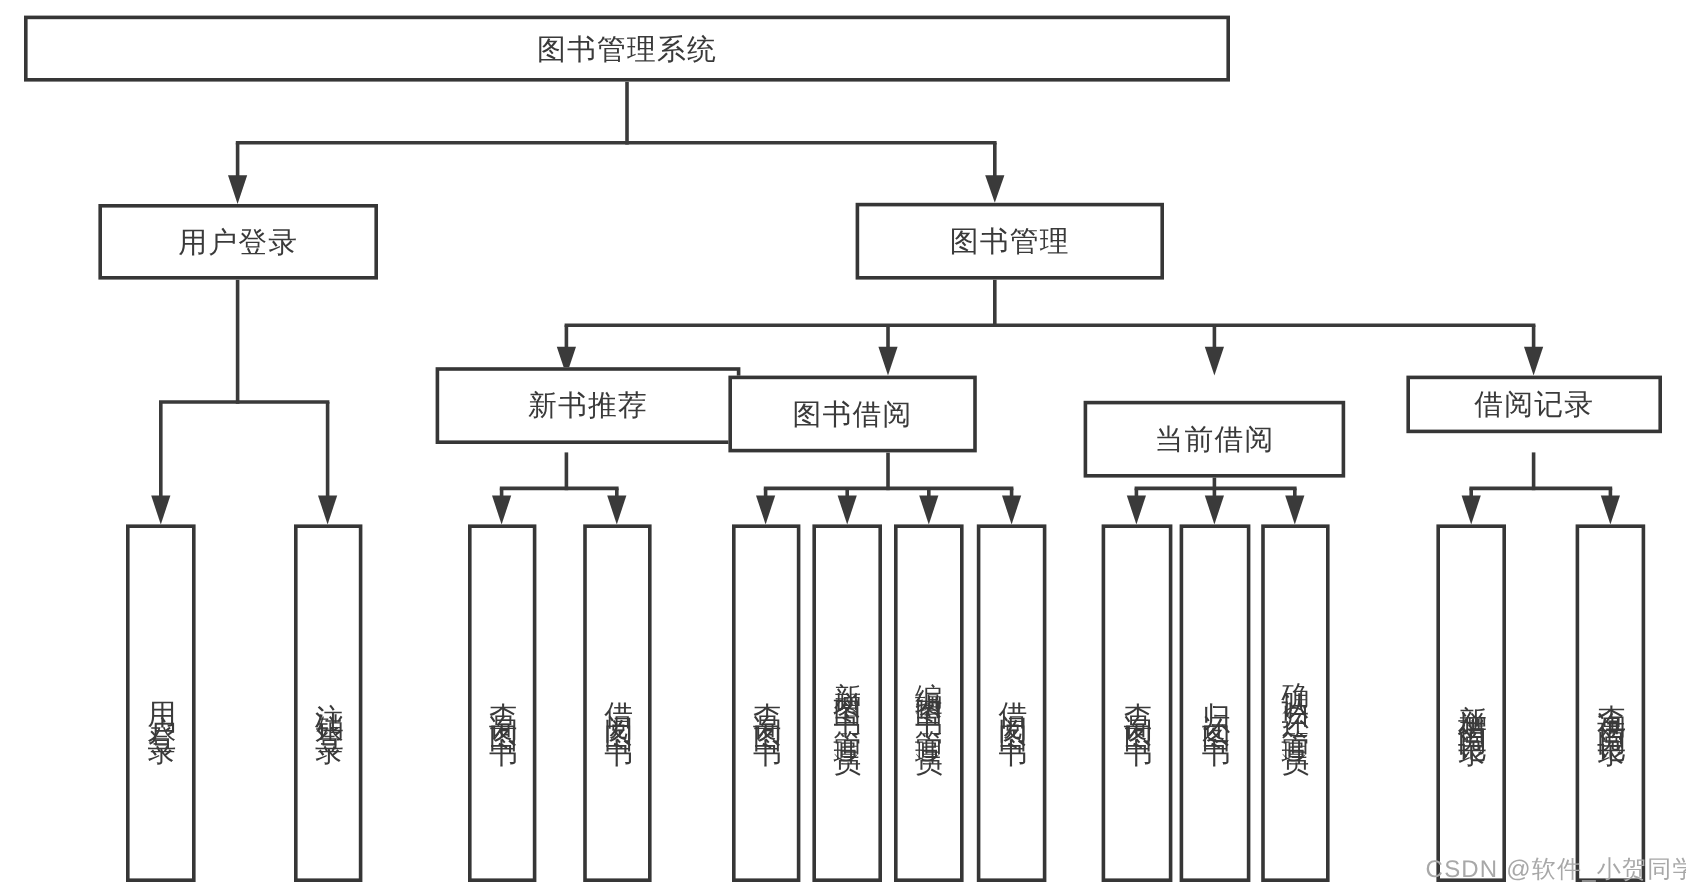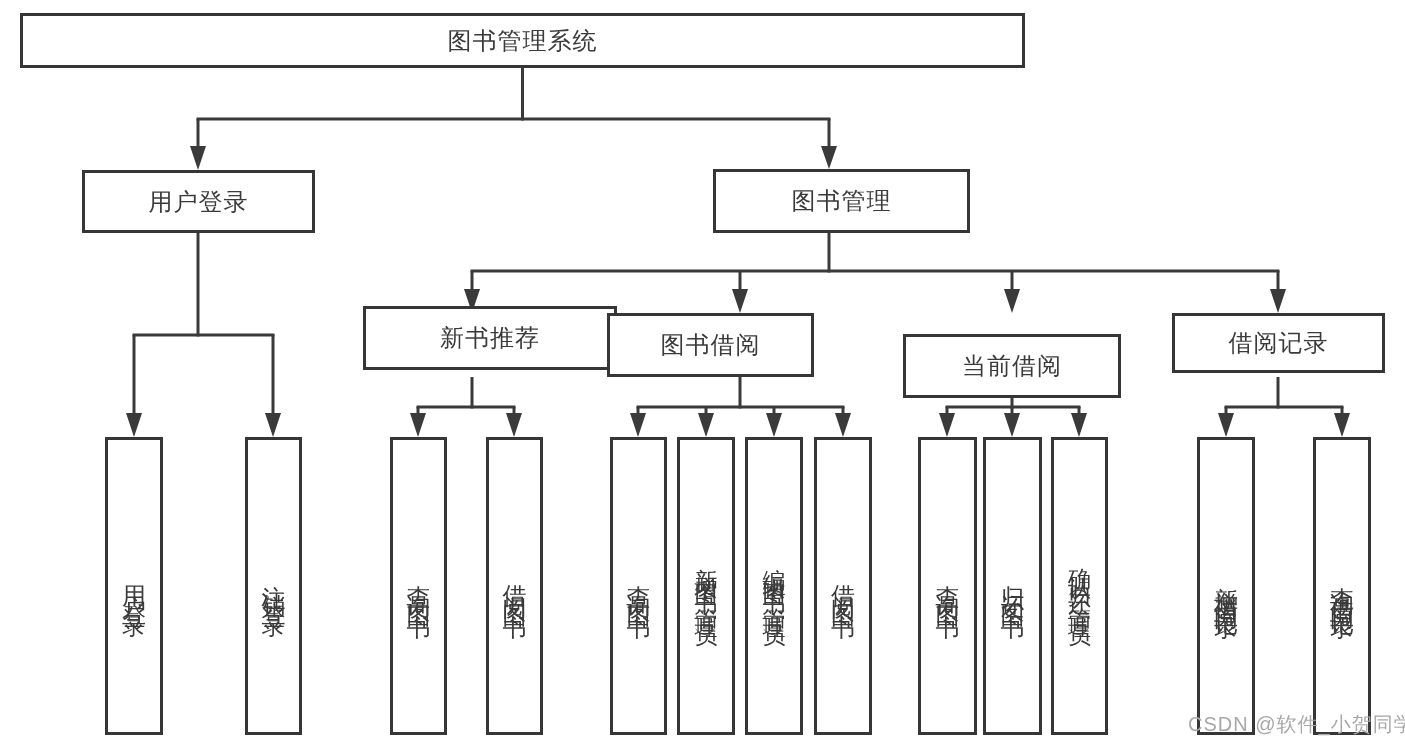--- a/index.html
+++ b/index.html
@@ -125,21 +125,21 @@
   </svg>
 
   <div class="node" style="left:20px;top:13px;width:1005px;height:55px;">图书管理系统</div>
 
   <div class="node" style="left:82px;top:170px;width:233px;height:63px;">用户登录</div>
   <div class="node" style="left:713px;top:169px;width:257px;height:64px;">图书管理</div>
 
   <div class="node" style="left:363px;top:306px;width:254px;height:64px;">新书推荐</div>
   <div class="node" style="left:607px;top:313px;width:207px;height:64px;">图书借阅</div>
   <div class="node" style="left:903px;top:313px;width:218px;height:64px;margin-top:21px;">当前借阅</div>
-  <div class="node" style="left:1172px;top:313px;width:213px;height:60px;">借阅记录</div>
+  <div class="node" style="left:1172px;top:313px;width:213px;height:48px;">借阅记录</div>
 
   <div class="node vnode sp4" style="left:105px;top:437px;width:58px;height:298px;">
     <span class="vtext">用户登录</span>
   </div>
   <div class="node vnode sp4" style="left:245px;top:437px;width:57px;height:298px;">
     <span class="vtext">注销登录</span>
   </div>
 
   <div class="node vnode sp4" style="left:390px;top:437px;width:57px;height:298px;">
     <span class="vtext">查询图书</span>

